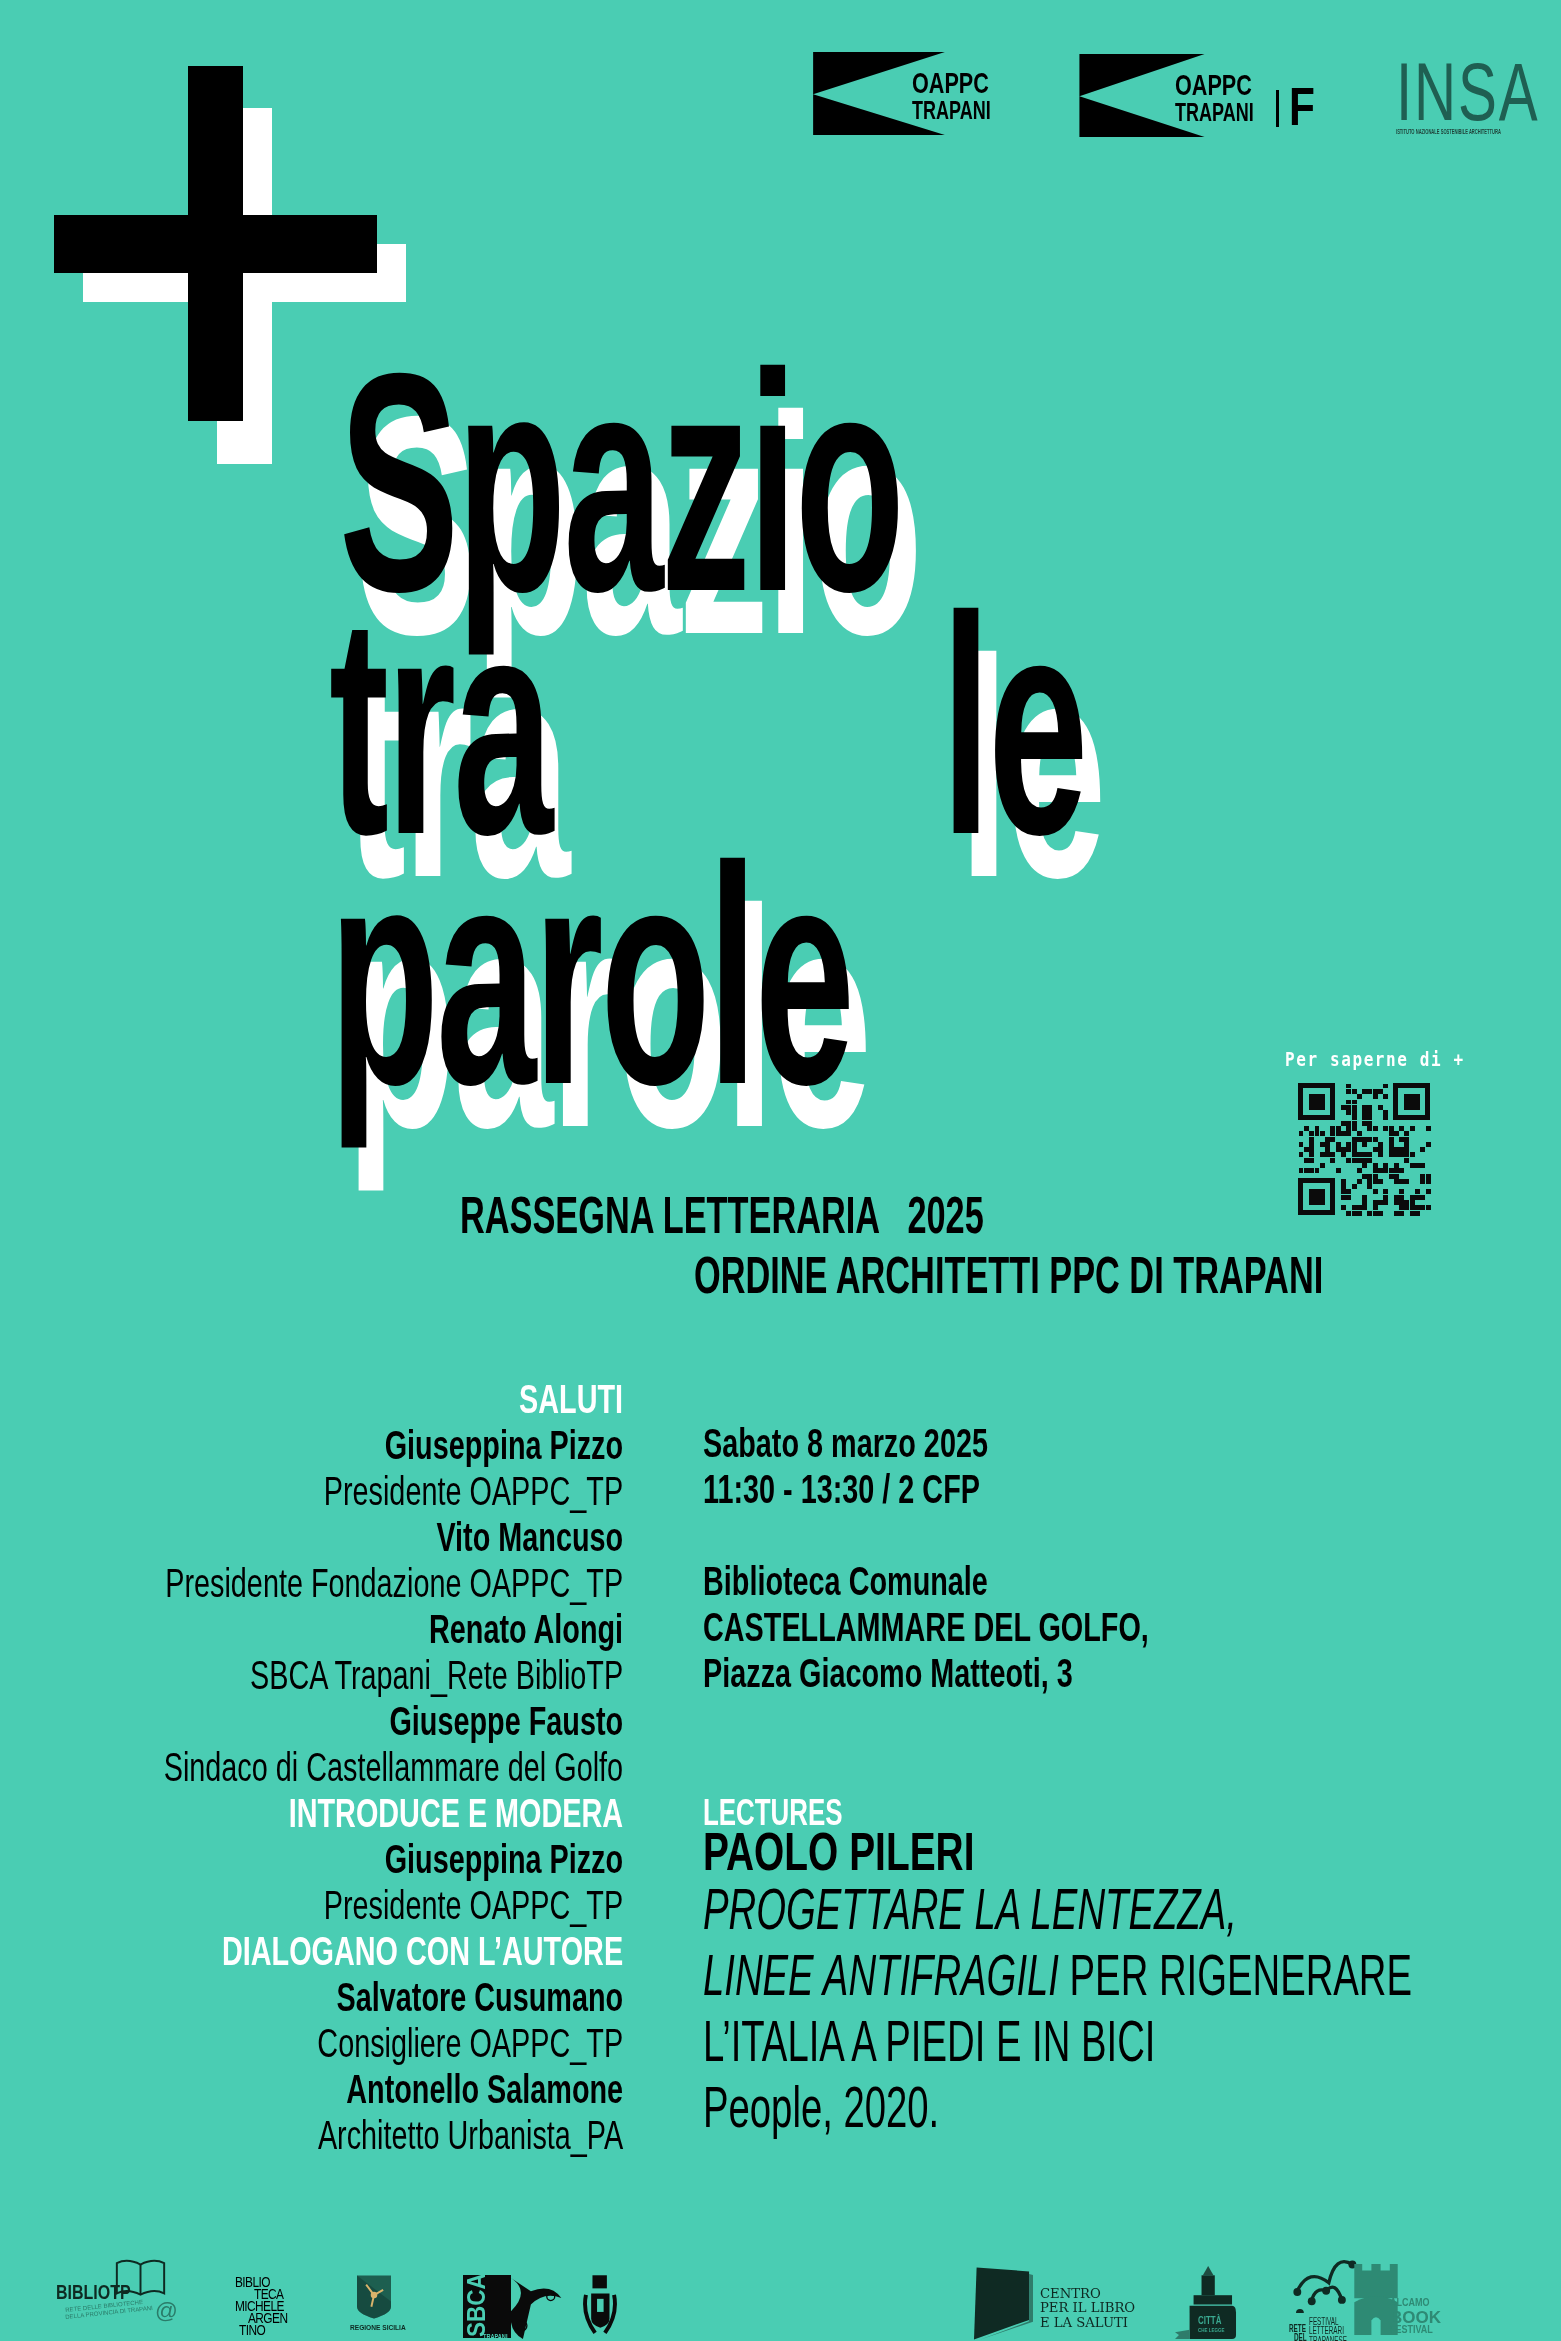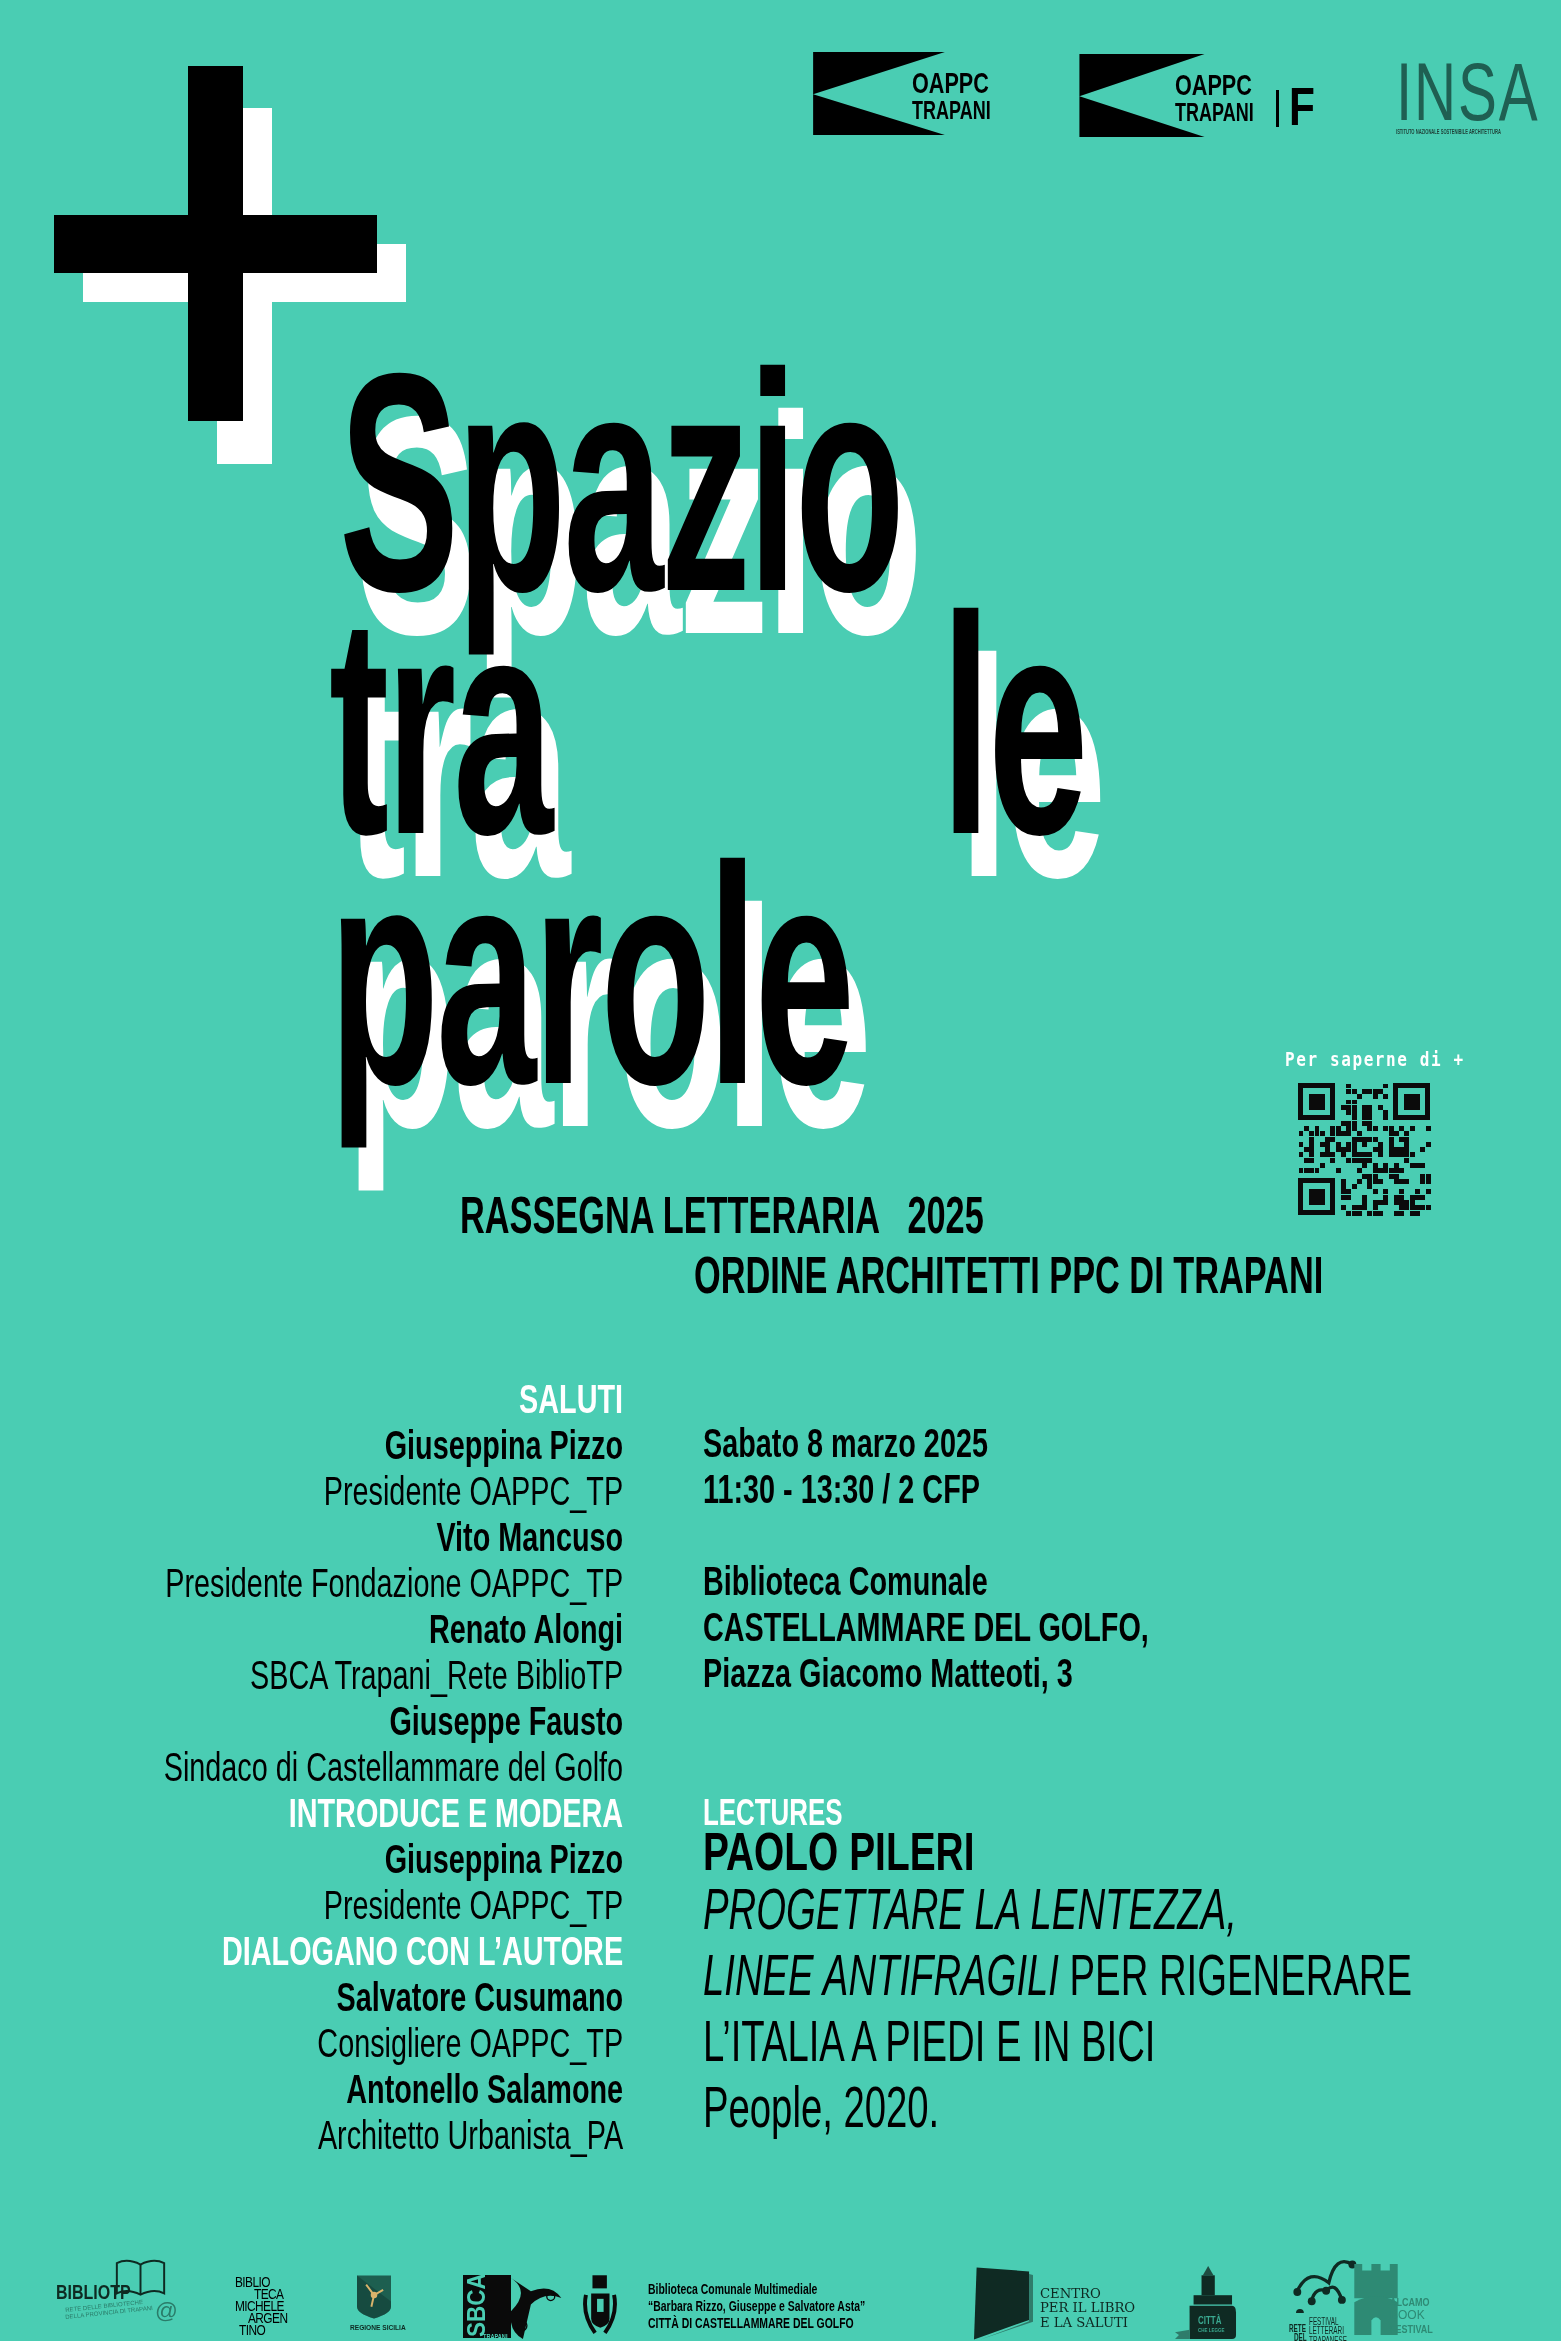--- a/index.html
+++ b/index.html
@@ -415,25 +415,20 @@
 
   <div class="foot-logo" style="left:582px;top:41px;width:36px;height:66px;">
     <svg width="36" height="66" viewBox="0 0 55 100">
       <rect x="16" y="0" width="22" height="20" fill="#0a0a0a"></rect>
       <path d="M14 28 H42 V66 Q42 76 28 80 Q14 76 14 66 Z" fill="#0a0a0a"></path>
       <rect x="23" y="36" width="10" height="20" fill="#4acdb3"></rect>
       <path d="M6 30 Q0 60 20 88 M49 30 Q55 60 35 88" stroke="#0a0a0a" stroke-width="6" fill="none"></path>
     </svg>
   </div>
 
-  <div class="foot-logo" style="left:648px;top:48px;width:311px;height:59px;">
-    <div class="ftxt" style="left:0;top:0;font-size:14.5px;font-weight:700;transform:scaleX(0.72)">Biblioteca Comunale Multimediale</div>
-    <div class="ftxt" style="left:0;top:17px;font-size:14.5px;font-weight:700;transform:scaleX(0.72)">“Barbara Rizzo, Giuseppe e Salvatore Asta”</div>
-    <div class="ftxt" style="left:0;top:34px;font-size:14.5px;font-weight:700;transform:scaleX(0.72)">CITTÀ DI CASTELLAMMARE DEL GOLFO</div>
-  </div>
 
   <div class="foot-logo" style="left:974px;top:33px;width:165px;height:73px;">
     <svg class="abs" style="left:0;top:0" width="59" height="73" viewBox="0 0 90 110">
       <polygon points="4,0 84,6 84,80 0,110" fill="#0f2a23"></polygon>
       <polygon points="84,10 92,12 92,82 10,110 84,82" fill="#2f7c6b"></polygon>
     </svg>
     <div class="ftxt dark" style="left:66px;top:20px;font-size:13.2px;font-family:'DejaVu Serif',serif">CENTRO</div>
     <div class="ftxt dark" style="left:66px;top:34px;font-size:13.2px;font-family:'DejaVu Serif',serif">PER IL LIBRO</div>
     <div class="ftxt dark" style="left:66px;top:49px;font-size:13.2px;font-family:'DejaVu Serif',serif">E LA SALUTI</div>
   </div>
@@ -467,17 +462,17 @@
     <div class="ftxt dark" style="left:20px;top:81px;font-size:10.6px;transform:scaleX(0.6)">TRAPANESE</div>
   </div>
 
   <div class="foot-logo" style="left:1354px;top:30px;width:93px;height:73px;">
     <svg class="abs" style="left:0;top:0" width="44" height="71" viewBox="0 0 66 108">
       <path d="M0 0 H12 V10 H26 V0 H40 V10 H54 V0 H66 V52 H0 Z" fill="#2e8a74"></path>
       <path d="M0 58 Q33 40 66 58 V108 H0 Z" fill="#2e8a74"></path>
       <path d="M26 108 V86 Q33 76 40 86 V108 Z" fill="#4acdb3"></path>
     </svg>
     <div class="ftxt" style="left:36px;top:34px;font-size:10px;font-weight:700;color:#2e8a74;transform:scaleX(0.9)">ALCAMO</div>
-    <div class="ftxt" style="left:36px;top:45px;font-size:12px;font-weight:400;color:#2e8a74">BOOK</div>
+    <div class="ftxt" style="left:36px;top:45px;font-size:17px;font-weight:700;color:#2e8a74">BOOK</div>
     <div class="ftxt" style="left:36px;top:61px;font-size:10px;font-weight:700;color:#2e8a74;transform:scaleX(0.9)">FESTIVAL</div>
   </div>
 </div>
 
 
 </body></html>

